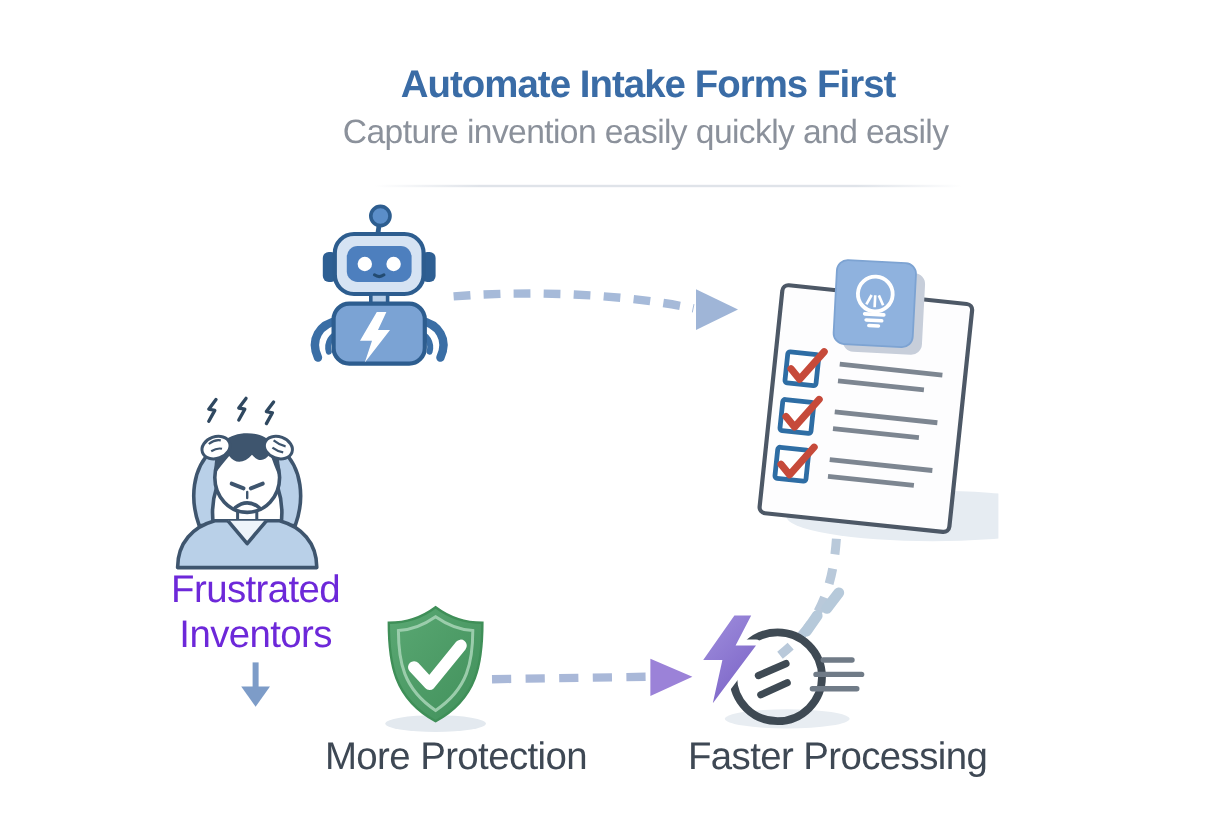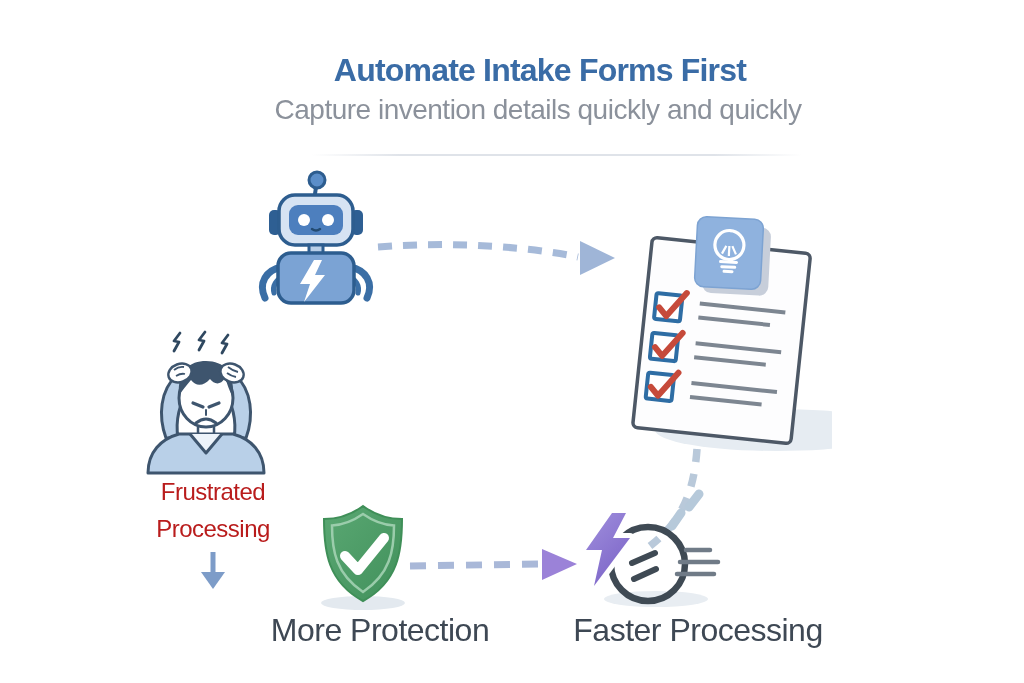--- a/index.html
+++ b/index.html
@@ -23,32 +23,32 @@
   .divider {
     left:312px; top:154px; width:490px; height:2px;
     background:linear-gradient(to right, rgba(223,227,233,0), #dfe3e9 18%, #dfe3e9 82%, rgba(223,227,233,0));
   }
   .node-label {
     font-size:32px; font-weight:400; letter-spacing:-0.5px;
     color:#3e4854; white-space:nowrap; transform:translateX(-50%);
   }
   .frustrated-label {
     left:213px; top:473px; transform:translateX(-50%);
-    font-size:24px; letter-spacing:-0.5px; line-height:37px;
-    color:#b91c1c; text-align:center;
+    font-size:32px; letter-spacing:-0.5px; line-height:37px;
+    color:#6d28d9; text-align:center;
   }
   svg { display:block; }
 </style>
 </head>
 <body>
 
 <div id="canvas">
 
   <div class="abs title">Automate Intake Forms First</div>
-  <div class="abs subtitle">Capture invention details quickly and quickly</div>
+  <div class="abs subtitle">Capture invention easily quickly and easily</div>
   <div class="abs divider"></div>
 
   <svg class="abs" style="left:0;top:0" width="1024" height="683" viewBox="0 0 1024 683">
 
     <g>
       <path d="M378,247 C455,241 530,247 578,257" fill="none" stroke="#a6bad9" stroke-width="7" stroke-dasharray="14 11"></path>
       <polygon points="580,241 615,258 580,275" fill="#9fb5d7"></polygon>
     </g>
 
     <g>
@@ -166,21 +166,21 @@
     </g>
 
     <g>
       <path d="M18,153 C18,132 31,119 49,114 L103,114 C121,119 134,132 134,153 Z" fill="#b9d0e8" stroke="#3e556e" stroke-width="3" stroke-linejoin="round"></path>
       <path d="M60,114 L76,133 L92,114" fill="#eef4fa" stroke="#3e556e" stroke-width="3" stroke-linejoin="round"></path>
     </g>
   </svg>
 
   <div class="abs frustrated-label">
     <div>Frustrated</div>
-    <div>Processing</div>
+    <div>Inventors</div>
   </div>
 
   <svg class="abs" style="left:305px;top:500px" width="120" height="118" viewBox="0 0 120 118">
     <defs>
       <linearGradient id="shgrad" x1="0" y1="0" x2="1" y2="1">
         <stop offset="0" stop-color="#5aa873"></stop>
         <stop offset="1" stop-color="#41905b"></stop>
       </linearGradient>
     </defs>
     <ellipse cx="58" cy="103" rx="42" ry="7" fill="#e3e9ef"></ellipse>

